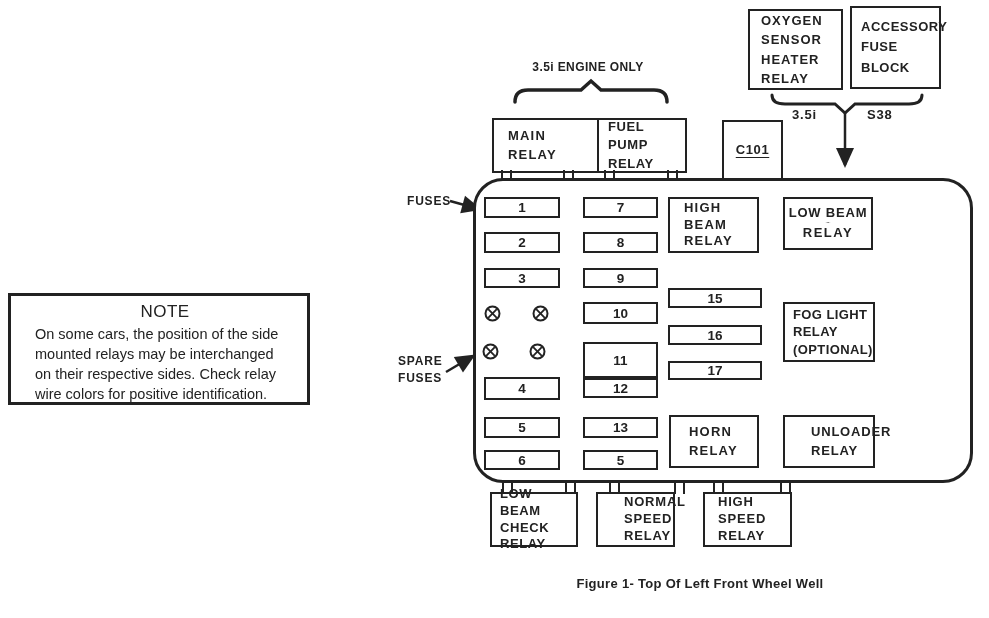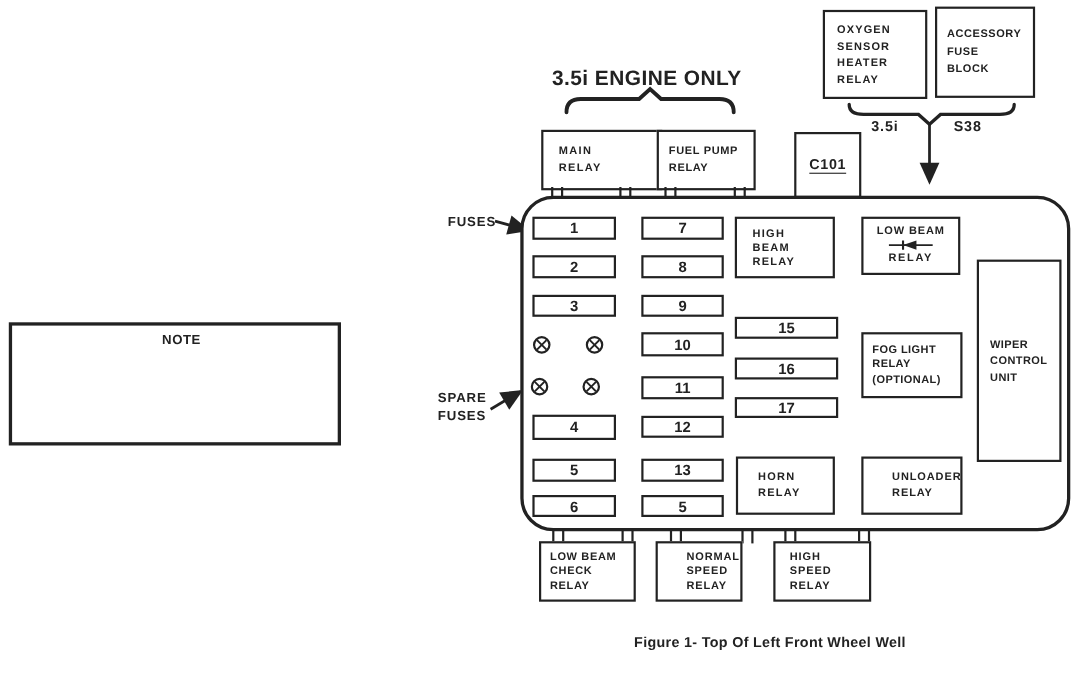--- a/index.html
+++ b/index.html
@@ -17,21 +17,21 @@
   }
   .abs{position:absolute;box-sizing:border-box;}
   .box{
     position:absolute;box-sizing:border-box;
     border:2.5px solid var(--ink);
     background:var(--paper);
     display:flex;align-items:center;
   }
   .lbl{
     font-weight:bold;
-    font-size:10px;
+    font-size:13px;
     letter-spacing:1.2px;
     line-height:1.42;
     white-space:pre-line;
   }
   .centered{justify-content:center;text-align:center;}
   .fuse{
     position:absolute;box-sizing:border-box;
     border:2.5px solid var(--ink);
     background:var(--paper);
     display:flex;align-items:center;justify-content:center;
@@ -58,21 +58,21 @@
     letter-spacing:0.8px;line-height:1.4;
     white-space:pre-line;
   }
   .note-box{
     position:absolute;box-sizing:border-box;
     border:3.5px solid var(--ink);
     background:var(--paper);
     padding:6px 12px 6px 24px;
   }
   .note-title{
-    text-align:center;font-weight:bold;font-size:12px;
+    text-align:center;font-weight:normal;font-size:17px;
     margin-bottom:2px;letter-spacing:0.5px;
   }
   .note-body{
     font-size:14.5px;line-height:1.38;white-space:pre-line;
   }
   .caption{
     position:absolute;
     font-weight:bold;font-size:13px;letter-spacing:0.3px;
     text-align:center;
   }
@@ -95,37 +95,41 @@
     </defs>
     <path d="M515,102 Q515,90 528,90 L581,90 L591,81 L601,90 L654,90 Q667,90 667,102" fill="none" stroke="#222222" stroke-width="3.5" stroke-linecap="round"></path>
     <path d="M772,95 Q772,104 785,104 L835,104 L845,113 L855,104 L909,104 Q922,104 922,95" fill="none" stroke="#222222" stroke-width="3" stroke-linecap="round"></path>
     <line x1="845" y1="113" x2="845" y2="165" stroke="#222222" stroke-width="2.5" marker-end="url(#arrow)"></line>
     <line x1="450" y1="201" x2="479" y2="209" stroke="#222222" stroke-width="2.5" marker-end="url(#arrow)"></line>
     <line x1="446" y1="372" x2="473" y2="356" stroke="#222222" stroke-width="2.5" marker-end="url(#arrow)"></line>
   </svg>
 
   <div class="note-box" style="left:8px;top:293px;width:302px;height:112px;">
     <div class="note-title">NOTE</div>
+    <div class="note-body">On some cars, the position of the side
+mounted relays may be interchanged
+on their respective sides. Check relay
+wire colors for positive identification.</div>
   </div>
 
   <div class="box" style="left:748px;top:9px;width:95px;height:81px;padding-left:11px;">
     <span class="lbl" style="letter-spacing:1px;line-height:1.5;">OXYGEN
 SENSOR
 HEATER
 RELAY</span>
   </div>
   <div class="box" style="left:850px;top:6px;width:91px;height:83px;padding-left:9px;">
     <span class="lbl" style="letter-spacing:0.5px;line-height:1.55;">ACCESSORY
 FUSE
 BLOCK</span>
   </div>
   <div class="free-label" style="left:792px;top:106px;font-size:13px;">3.5i</div>
   <div class="free-label" style="left:867px;top:106px;font-size:13px;">S38</div>
 
-  <div class="free-label" style="left:488px;top:59px;width:200px;text-align:center;font-size:19px;letter-spacing:0.4px;">3.5i ENGINE ONLY</div>
+  <div class="free-label" style="left:488px;top:59px;width:200px;text-align:center;font-size:12px;letter-spacing:0.4px;">3.5i ENGINE ONLY</div>
 
   <div class="box" style="left:492px;top:118px;width:110px;height:55px;padding-left:14px;">
     <span class="lbl">MAIN
 RELAY</span>
   </div>
   <div class="box" style="left:597px;top:118px;width:90px;height:55px;padding-left:9px;">
     <span class="lbl" style="letter-spacing:0.6px;">FUEL PUMP
 RELAY</span>
   </div>
   <div class="box centered" style="left:722px;top:120px;width:61px;height:60px;">
@@ -147,21 +151,21 @@
   <div class="fuse" style="left:484px;top:232px;width:76px;height:21px;">2</div>
   <div class="fuse" style="left:484px;top:268px;width:76px;height:20px;">3</div>
   <div class="fuse" style="left:484px;top:377px;width:76px;height:23px;">4</div>
   <div class="fuse" style="left:484px;top:417px;width:76px;height:21px;">5</div>
   <div class="fuse" style="left:484px;top:450px;width:76px;height:20px;">6</div>
 
   <div class="fuse" style="left:583px;top:197px;width:75px;height:21px;">7</div>
   <div class="fuse" style="left:583px;top:232px;width:75px;height:21px;">8</div>
   <div class="fuse" style="left:583px;top:268px;width:75px;height:20px;">9</div>
   <div class="fuse" style="left:583px;top:302px;width:75px;height:22px;">10</div>
-  <div class="fuse" style="left:583px;top:342px;width:75px;height:21px;">11</div>
+  <div class="fuse" style="left:583px;top:342px;width:75px;height:36px;">11</div>
   <div class="fuse" style="left:583px;top:378px;width:75px;height:20px;">12</div>
   <div class="fuse" style="left:583px;top:417px;width:75px;height:21px;">13</div>
   <div class="fuse" style="left:583px;top:450px;width:75px;height:20px;">5</div>
 
   <div class="fuse" style="left:668px;top:288px;width:94px;height:20px;">15</div>
   <div class="fuse" style="left:668px;top:325px;width:94px;height:20px;">16</div>
   <div class="fuse" style="left:668px;top:361px;width:94px;height:19px;">17</div>
 
   <svg class="abs" style="left:484px;top:305px;" width="17" height="17">
     <circle cx="8.5" cy="8.5" r="7" fill="none" stroke="#222222" stroke-width="2"></circle>
@@ -198,25 +202,20 @@
         <polygon points="20,7.5 39,1 39,14" fill="#222222"></polygon>
       </svg>
       <span class="lbl" style="letter-spacing:1.5px;">RELAY</span>
     </div>
   </div>
   <div class="box" style="left:783px;top:302px;width:92px;height:60px;padding-left:8px;">
     <span class="lbl" style="letter-spacing:0.4px;line-height:1.35;">FOG LIGHT
 RELAY
 (OPTIONAL)</span>
   </div>
-  <div class="box" style="left:888px;top:236px;width:77px;height:184px;padding-left:10px;">
-    <span class="lbl" style="letter-spacing:0.4px;line-height:1.5;">WIPER
-CONTROL
-UNIT</span>
-  </div>
   <div class="box" style="left:669px;top:415px;width:90px;height:53px;padding-left:18px;">
     <span class="lbl">HORN
 RELAY</span>
   </div>
   <div class="box" style="left:783px;top:415px;width:92px;height:53px;padding-left:26px;">
     <span class="lbl" style="letter-spacing:0.8px;">UNLOADER
 RELAY</span>
   </div>
 
   <div class="leg bottom" style="left:502px;top:481px;"></div>

